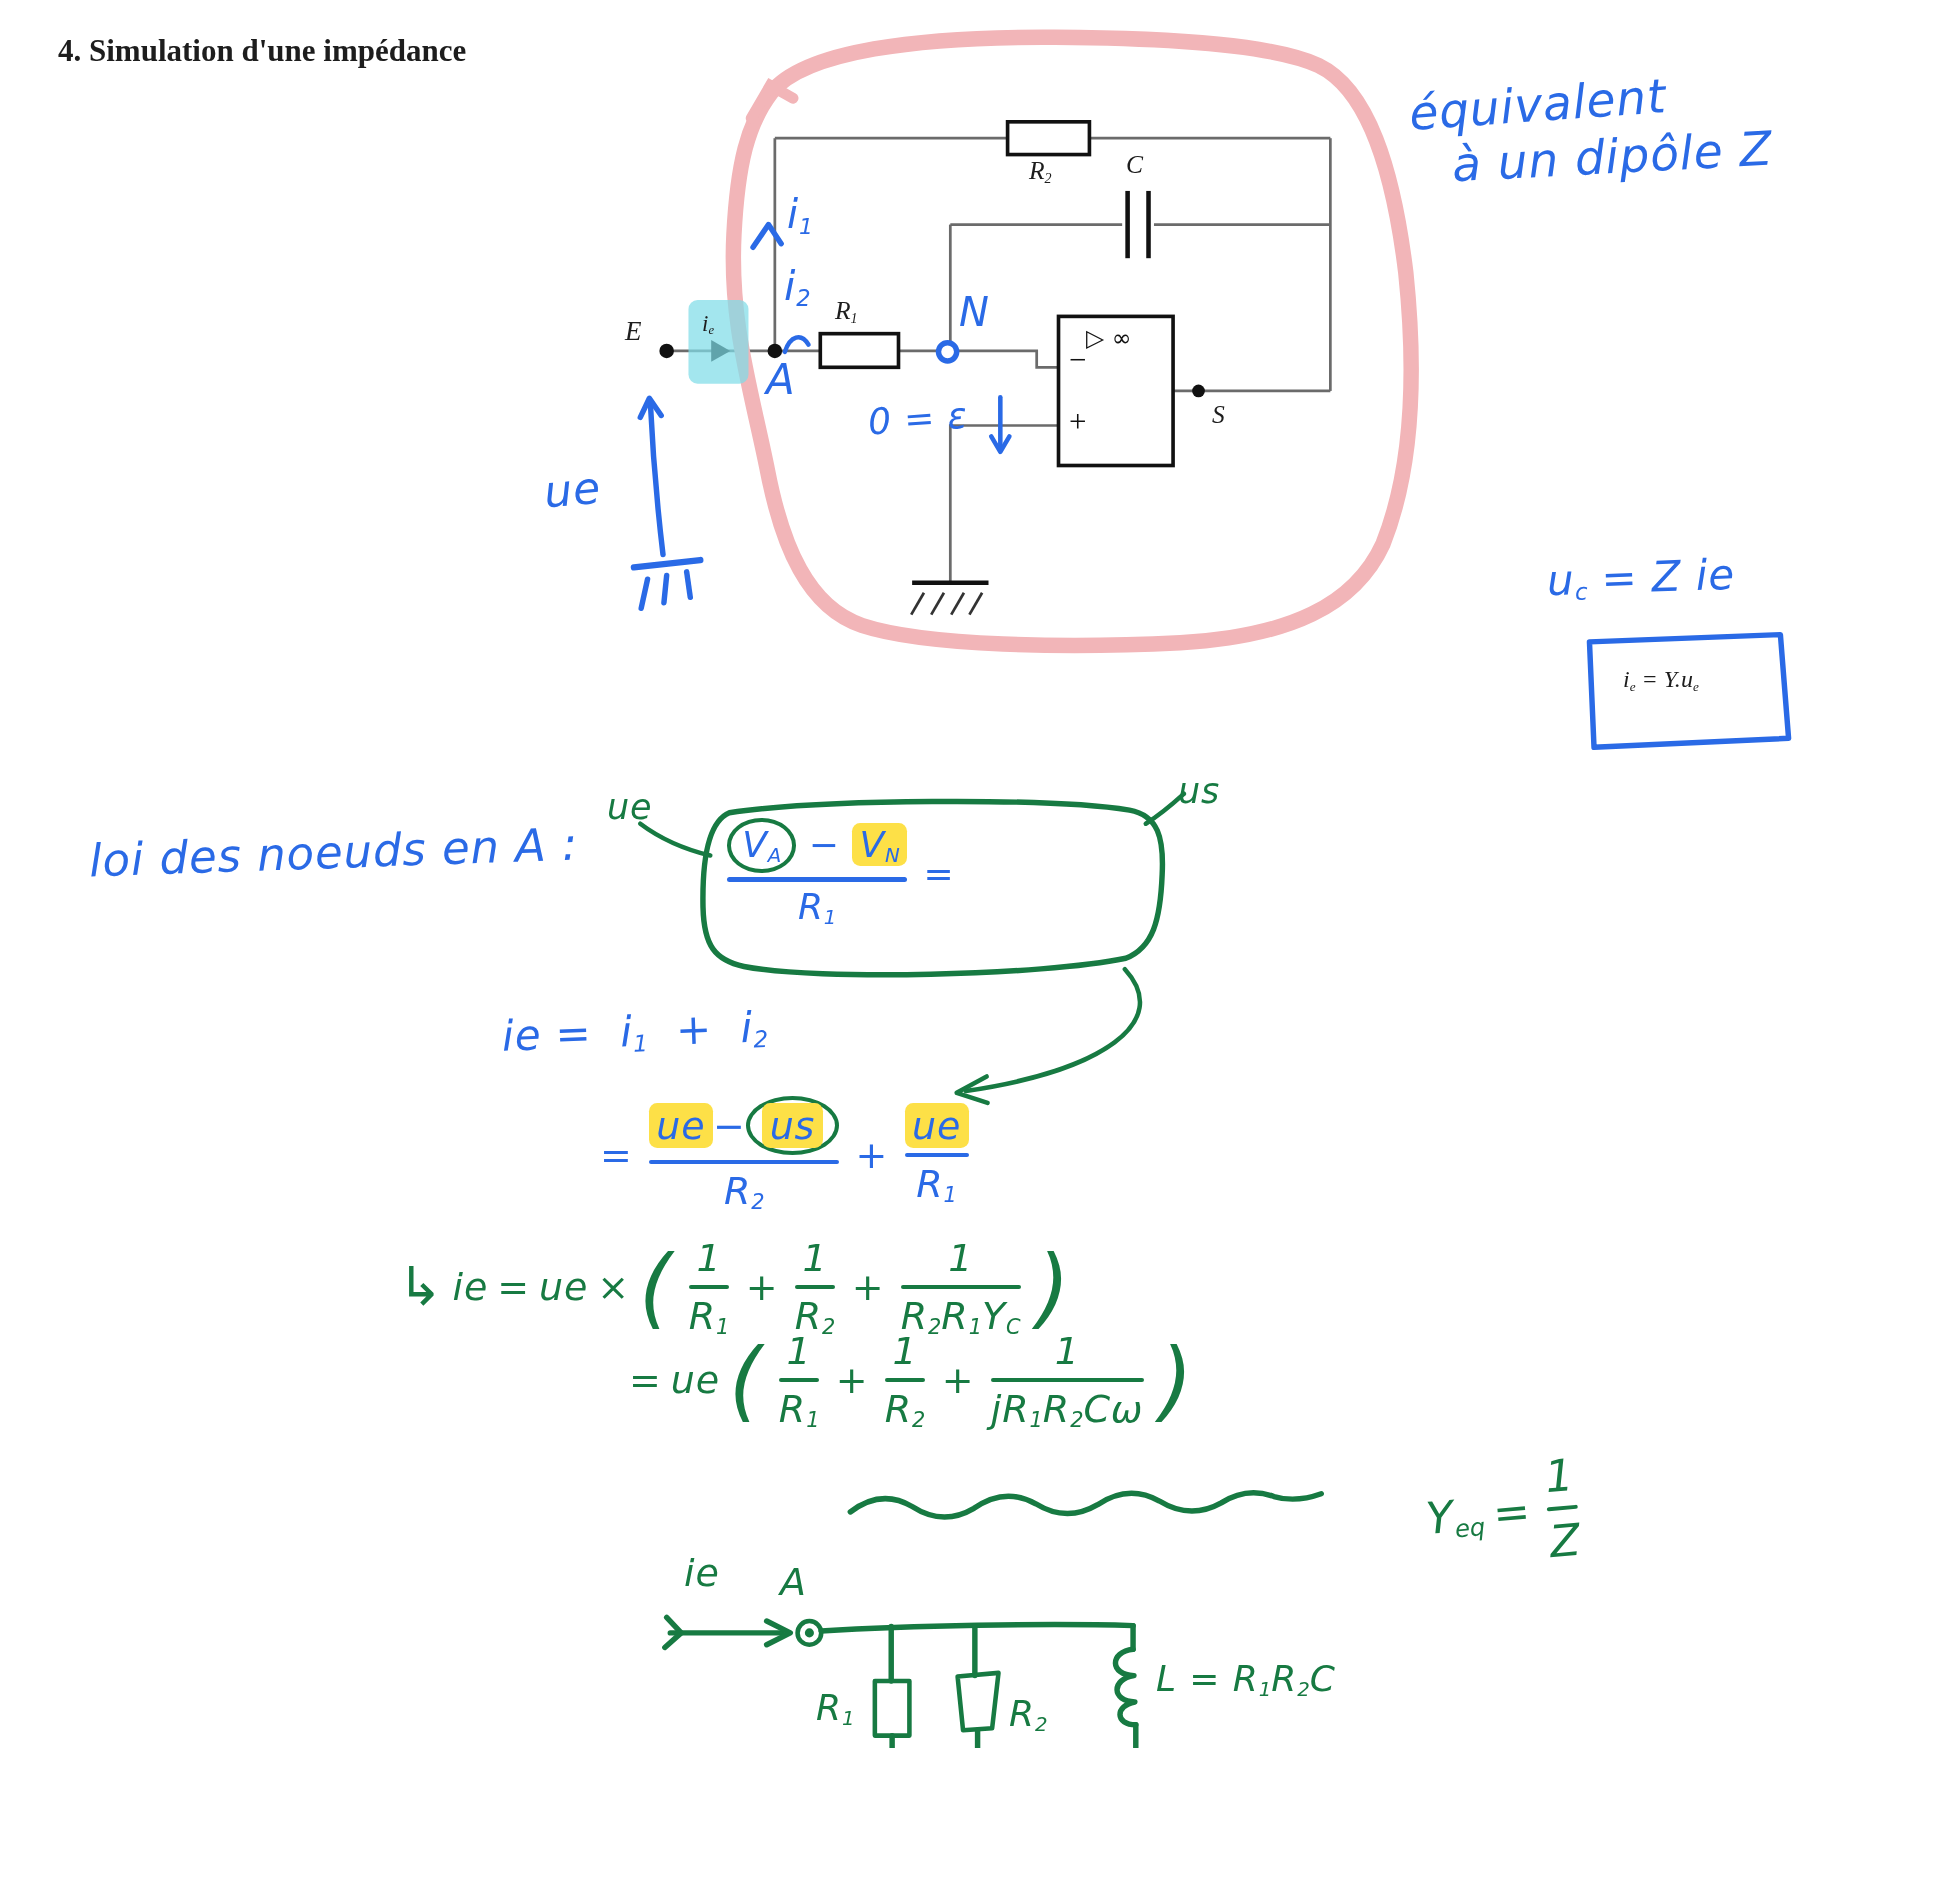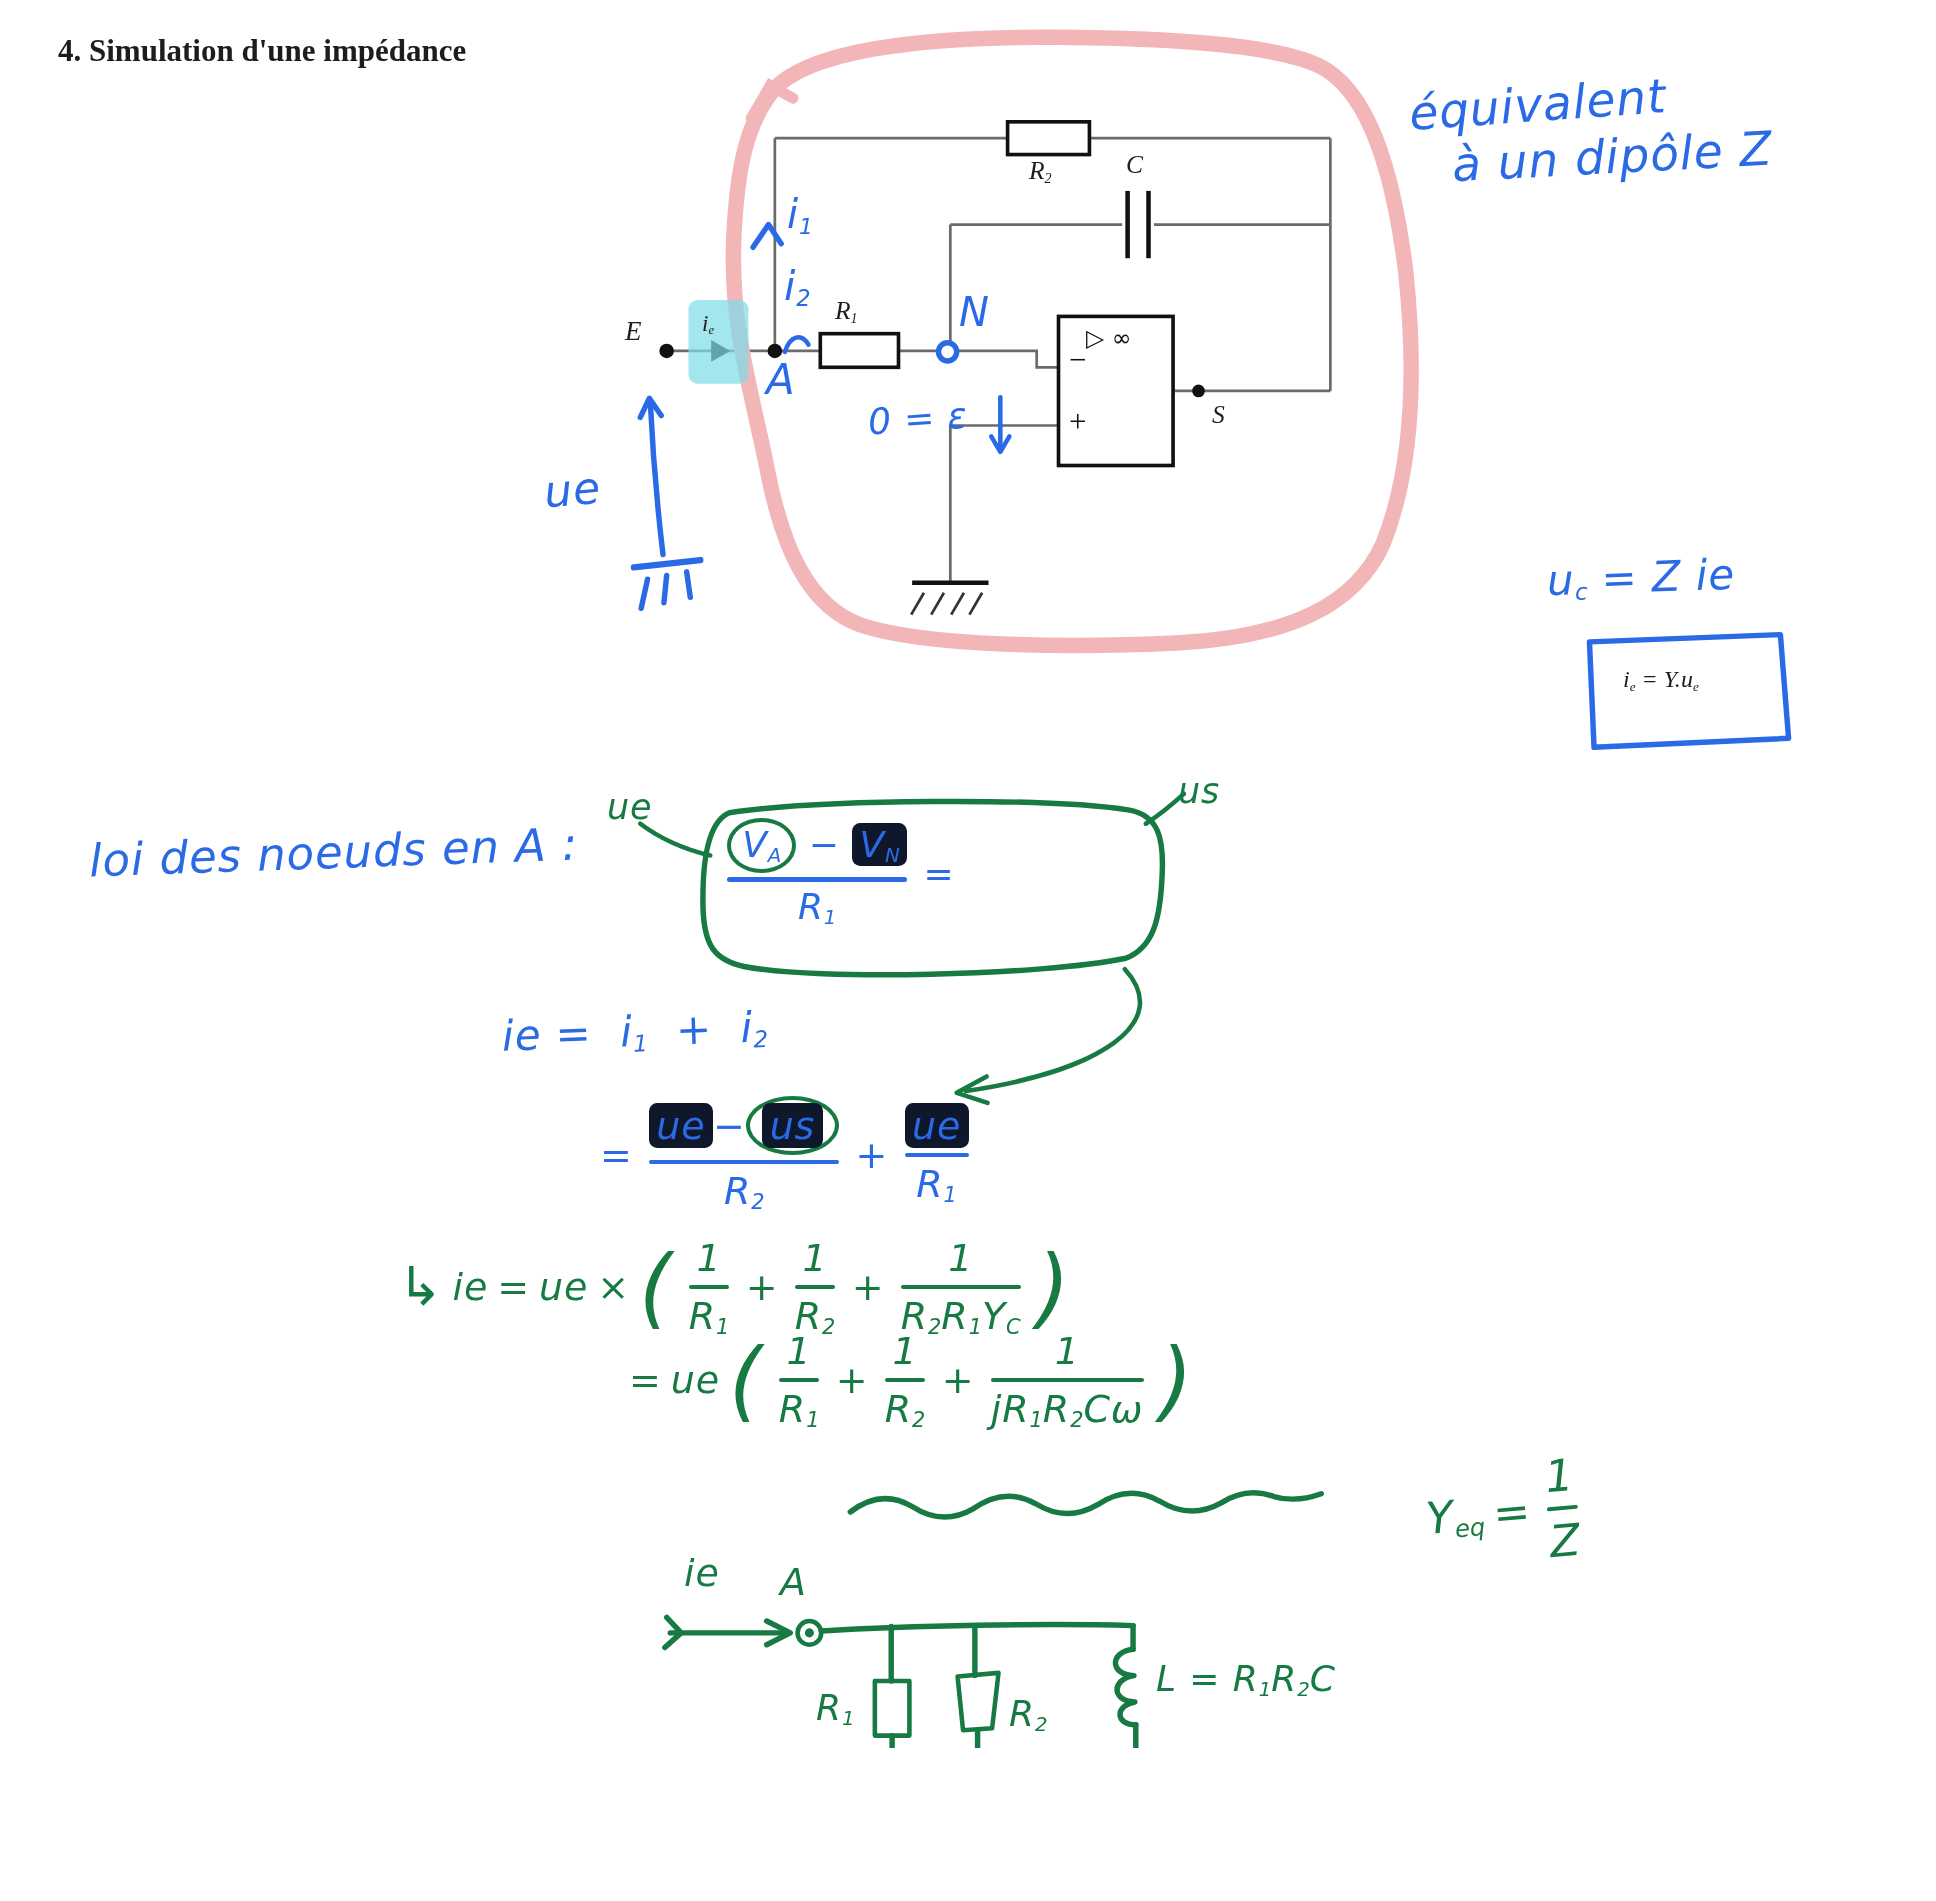--- a/index.html
+++ b/index.html
@@ -9,21 +9,21 @@
   svg{position:absolute;left:0;top:0;}
   
   .pr{font-family:"Liberation Serif",serif;color:#1d1d1d;}
   .it{font-style:italic;}
   .bold{font-weight:bold;}
   
   .hw{font-family:"DejaVu Sans",sans-serif;font-style:italic;letter-spacing:0.9px;}
   .blue{color:#2a6ae6;}
   .green{color:#177a42;}
   .sb{font-size:55%;vertical-align:-22%;letter-spacing:0;}
-  .hl{background:#0f172a;border-radius:8.2px;padding:0.9px 7.3px;}
+  .hl{background:#fde047;border-radius:8.2px;padding:0.9px 7.3px;}
   .circ-g{border:4.5px solid #177a42;border-radius:50%;padding:1.8px 11px;display:inline-block;}
   .circ-g2{border:4.5px solid #177a42;border-radius:50%;padding:3.6px 12.7px;display:inline-block;}
   .frac{display:inline-flex;flex-direction:column;align-items:center;vertical-align:middle;margin:0 7.3px;}
   .frac .bar{align-self:stretch;height:4.5px;border-radius:2.7px;margin:4.5px 0;}
   .bar-b{background:#2a6ae6;}
   .bar-g{background:#177a42;}
   .eqrow{display:flex;align-items:center;gap:9px;}
   .paren{font-size:220%;font-weight:300;display:inline-block;transform:scaleY(1.05);}
 </style>
 </head>

